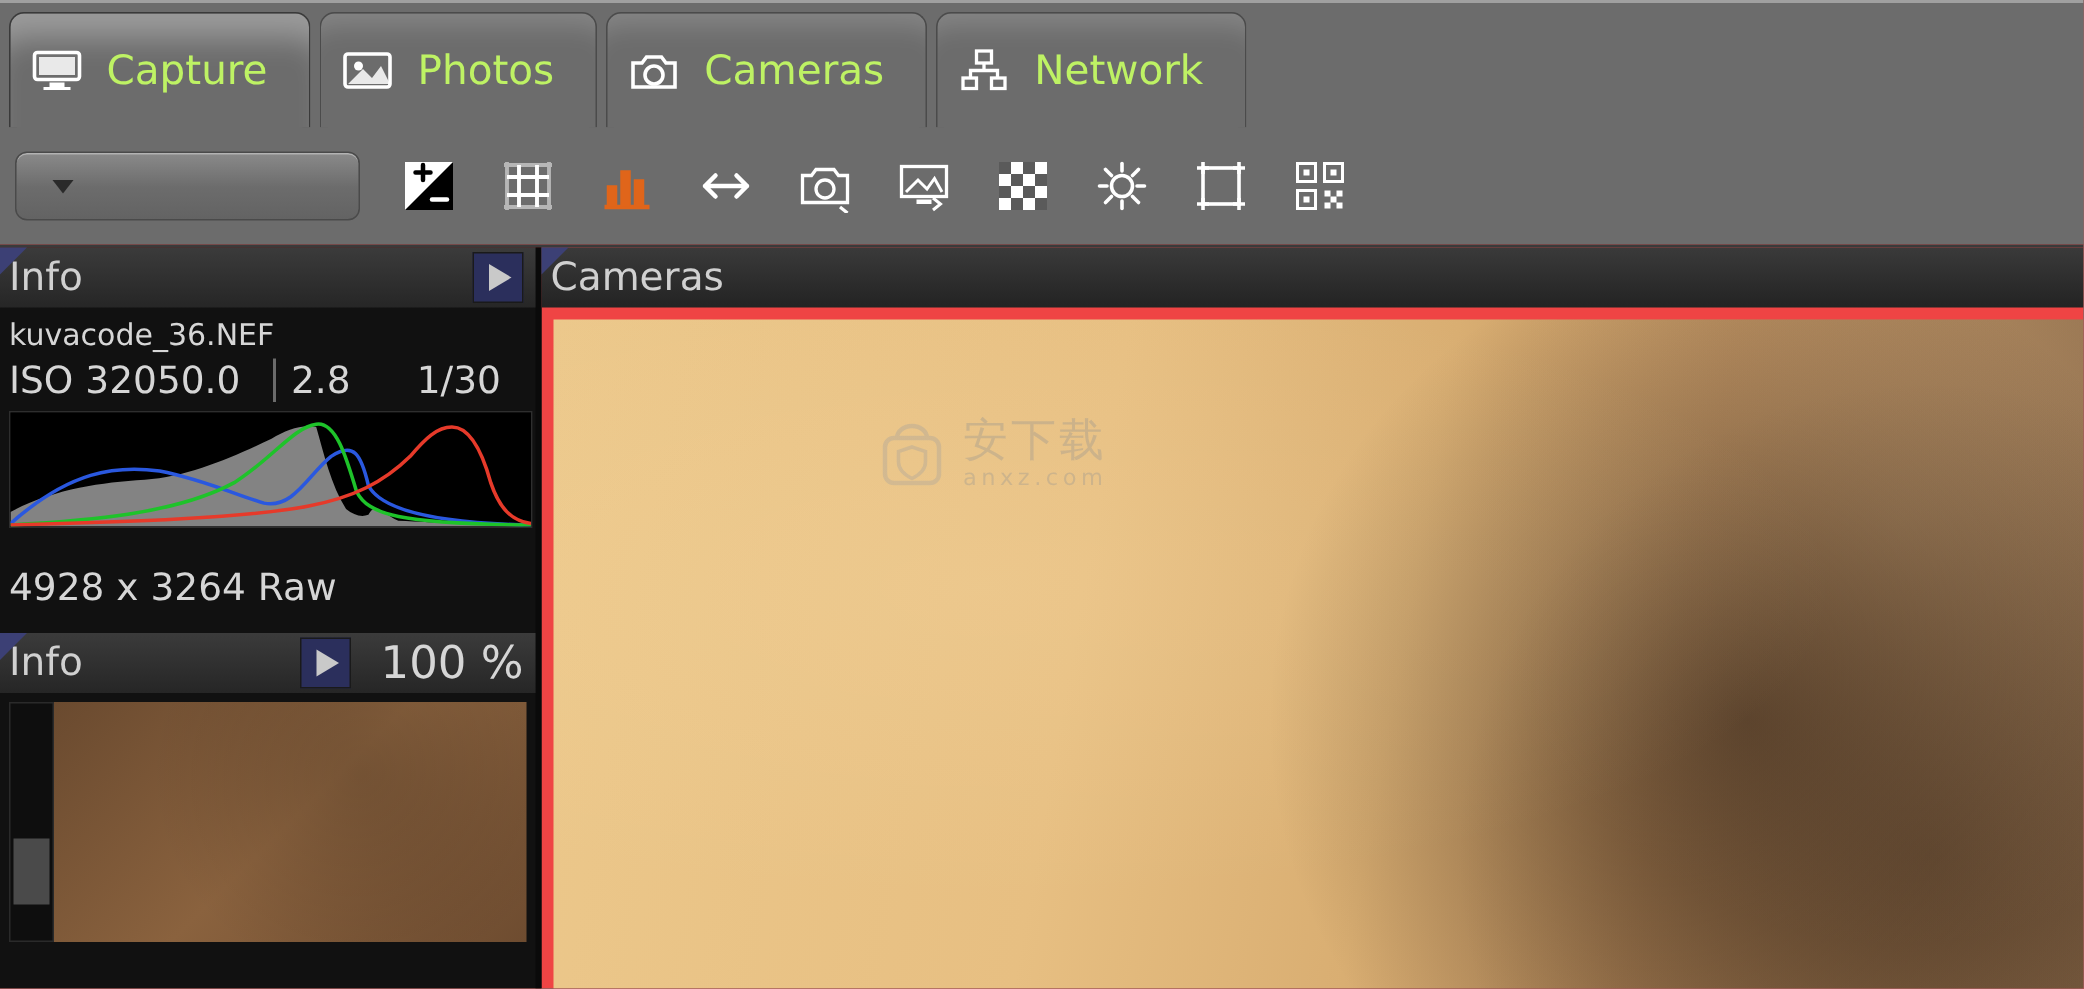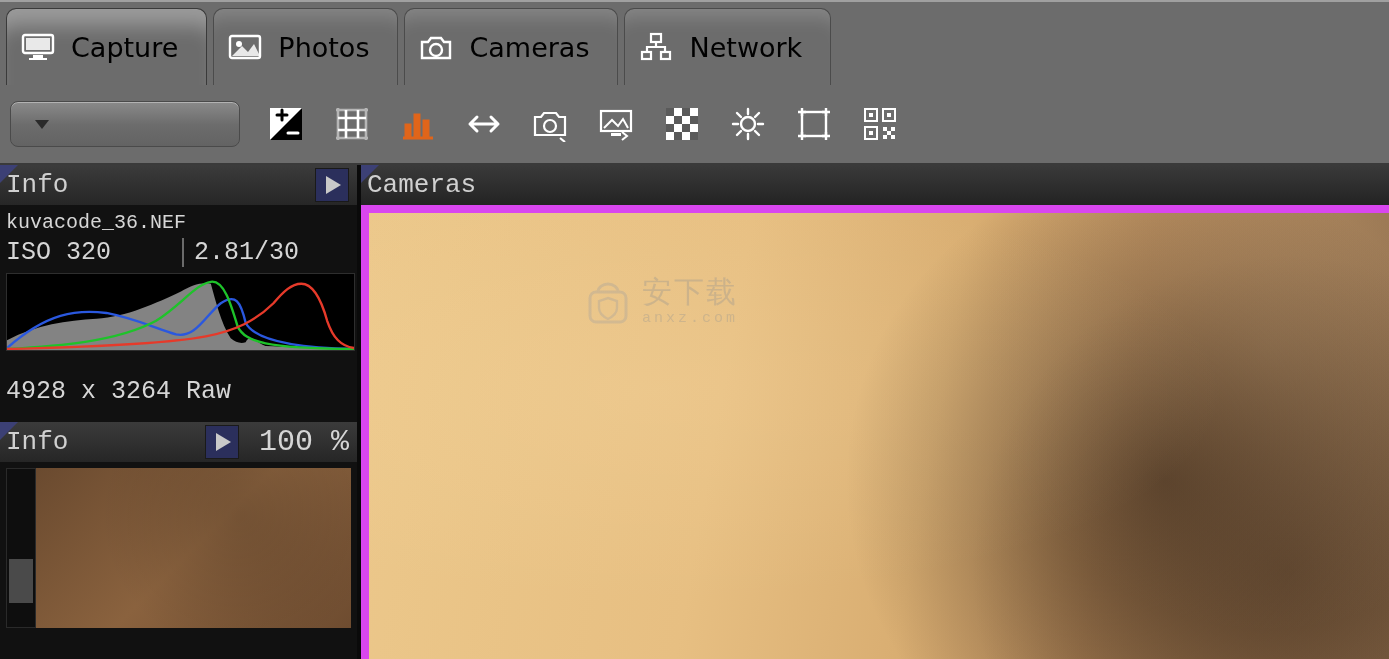--- a/index.html
+++ b/index.html
@@ -4,21 +4,21 @@
 <style>
 * { margin: 0; padding: 0; box-sizing: border-box; user-select: none; }
 html, body { width: 1389px; height: 659px; overflow: hidden; background: #6c6c6c; font-family: "DejaVu Sans", "Helvetica Neue", Arial, sans-serif; color: #d6d6d6; }
 .app { display: flex; flex-direction: column; width: 100%; height: 100%; }
 
 
 .tabstrip { display: flex; align-items: flex-end; height: 85px; padding-left: 6px; gap: 6px; background: #6c6c6c; border-top: 2px solid #a0a0a0; }
 .tab {
   display: flex; align-items: center; height: 77px; padding: 0 28px 0 14px; gap: 16px;
   background: #6c6c6c; border: 1px solid #4b4b4b; border-bottom: none;
-  border-radius: 10px 10px 0 0; font-size: 27px; color: #000000;
+  border-radius: 10px 10px 0 0; font-size: 27px; color: #bef264;
   box-shadow: inset 0 22px 18px -14px rgba(255,255,255,0.18);
   cursor: pointer;
 }
 .tab.active {
   background: #6c6c6c; border-color: #3a3a3a;
   box-shadow: inset 0 28px 20px -12px rgba(255,255,255,0.32);
 }
 .tab .ticon { width: 34px; height: 30px; display:flex; align-items:center; justify-content:center; }
 .tab .ticon svg { width: 100%; height: 100%; }
 
@@ -34,40 +34,40 @@
 }
 .display-options .caret {
   width:0;height:0;border-left:7px solid transparent;border-right:7px solid transparent;border-top:9px solid #2a2a2a;margin-left:10px;
 }
 .tbitem { width:40px; height:40px; display:flex;align-items:center;justify-content:center; cursor:pointer; }
 .tbitem svg { width:36px; height:36px; }
 .tbitem.active svg * { stroke:#e0651a !important; fill:#e0651a !important; }
 .tbitem .stroke { stroke:#fff; }
 
 
-.body { display:flex; flex:1; min-height:0; background:#d946ef; border-top:2px solid #3a3a3a;font-family:Liberation Mono, monospace; }
+.body { display:flex; flex:1; min-height:0; background:#ef4444; border-top:2px solid #3a3a3a; }
 .sidebar { width:361px; background:#111; display:flex; flex-direction:column; border-right:4px solid #0a0a0a; }
 .panel-header {
   display:flex; align-items:center; height:40px; padding:0 8px 0 6px; gap:10px;
   background:linear-gradient(#3b3b3b,#262626);
   border-top-left-radius:0;
 }
 .panel-header .title { font-size:26px; color:#d0d0d0; flex:0 0 auto; }
 .panel-header .spacer { flex:1; }
 .play-btn {
   width:34px;height:34px; background:#2b2f5c; display:flex;align-items:center;justify-content:center;
   border:1px solid #1a1a1a; cursor:pointer;
 }
 .play-btn::before { content:""; width:0;height:0;border-top:9px solid transparent;border-bottom:9px solid transparent;border-left:15px solid #c9c9c9; margin-left:3px; }
 .panel-body { padding:4px 6px 6px 6px; color:#d6d6d6; }
 .info-fn { font-size:20px; margin:2px 0 4px 0; }
 .info-grid { display:flex; font-size:25px; }
 .info-col { display:flex; flex-direction:row; gap:0px; }
 .info-col.c1 { width:176px; }
-.info-col.c2 { border-left:2px solid #6b6b6b; padding-left:10px; }
+.info-col.c2 { border-left:2px solid #6b6b6b; padding-left:10px;gap:44px; }
 .histogram { width:349px; height:78px; margin-top:6px; background:#000; border:1px solid #2e2e2e; }
 .resline { font-size:25px; margin-top:21px; }
 .loupe-sec { margin-top:10px; }
 .loupe-sec .panel-header .zoom { font-size:30px; color:#d6d6d6; margin-left:10px; }
 .loupe-view { margin:6px; display:flex; align-items:flex-start; }
 .loupe-scroll { width:30px; height:160px; background:#0e0e0e; border:1px solid #2a2a2a; position:relative; }
 .loupe-scroll .thumb { position:absolute; left:2px; right:2px; top:90px; height:44px; background:#4a4a4a; }
 .loupe-img { flex:1; height:160px; background:
   radial-gradient(circle at 65% 30%, rgba(0,0,0,0.15), transparent 60%),
   linear-gradient(135deg,#6a4a2f,#8a623e 50%,#6e4c30);
@@ -259,20 +259,21 @@
           <span class="title">Info</span>
           <span class="spacer"></span>
           <div class="play-btn"></div>
         </div>
       </div>
       <div class="panel-body">
         <div class="info-fn">kuvacode_36.NEF</div>
         <div class="info-grid">
           <div class="info-col c1">
             <div>ISO 320</div>
+            <div>50.0</div>
           </div>
           <div class="info-col c2">
             <div>2.8</div>
             <div>1/30</div>
           </div>
         </div>
         <svg class="histogram" viewBox="0 0 349 78" preserveAspectRatio="none">
           <rect width="349" height="78" fill="#000"></rect>
           <path d="M0 78 L0 68 C30 52 60 48 90 46 C120 44 150 30 175 18 C185 12 195 8 205 10 C210 28 215 50 225 66 C230 70 235 72 240 70 C245 60 250 70 260 74 C300 76 349 78 349 78 Z" fill="#9a9a9a" opacity="0.85"></path>
           <path d="M0 76 C40 40 70 36 100 40 C130 46 150 56 170 62 C190 66 200 42 215 30 C230 20 235 28 240 50 C250 70 300 76 349 77" fill="none" stroke="#2a58df" stroke-width="2.4"></path>

